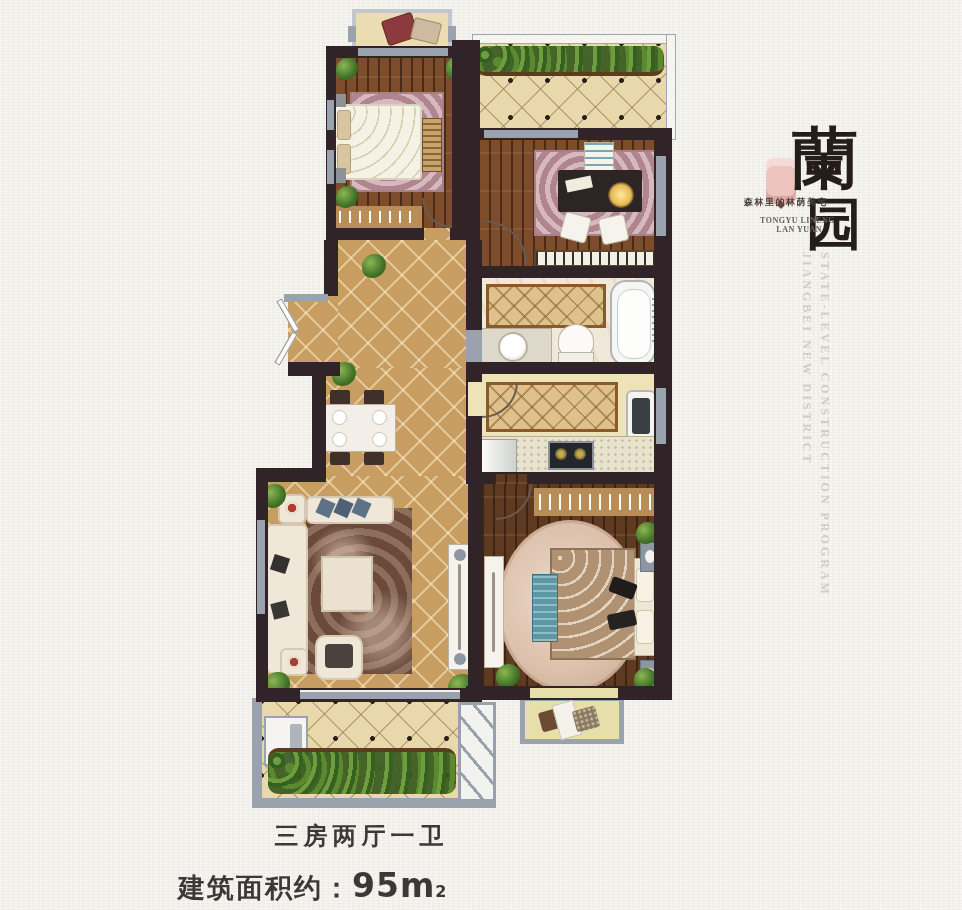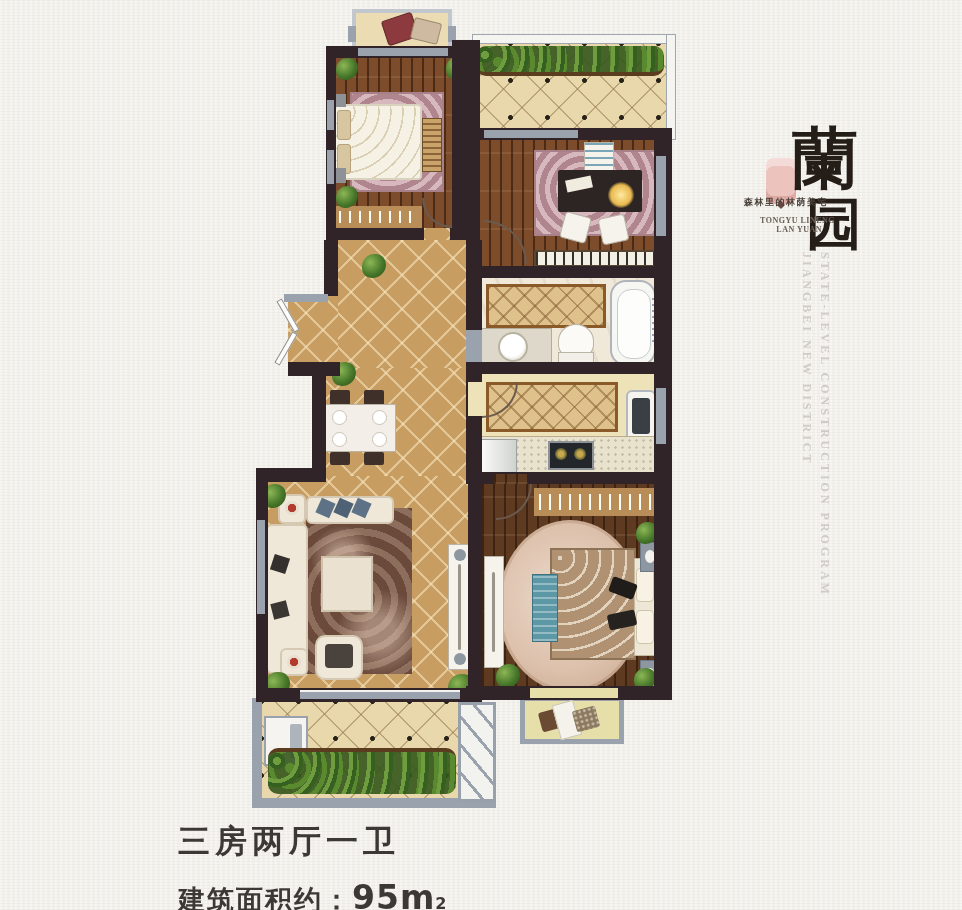--- a/index.html
+++ b/index.html
@@ -57,21 +57,21 @@
   .white{background:#f6f3ec;border:1px solid #b9b4a6;box-sizing:border-box;}
   .arc{border:0 solid #6b5a4e;box-sizing:border-box;background:transparent;}
   .washer{background:#f5f4f0;border:2px solid #9aa2ae;box-sizing:border-box;}
   .washer:after{content:"";position:absolute;right:4px;top:6px;bottom:6px;width:12px;background:#aeb4bc;border-radius:2px;}
   .rack{background:#f2f2ef;border:3px solid #98a0ab;box-sizing:border-box;
       background-image:repeating-linear-gradient(50deg, transparent 0 15px, #9aa2ae 15px 18px);}
   .lamp{border-radius:50%;background:radial-gradient(circle, #ffe9a0, #e8b94f 55%, rgba(230,180,70,0) 75%);}
   .basin{border-radius:50%;background:radial-gradient(circle at 45% 40%, #ffffff 55%, #d8d2c2 90%);border:2px solid #b8b2a0;box-sizing:border-box;}
   
   .caption{position:absolute;left:178px;top:820px;color:#3c3835;}
-  .cap1{font-size:32px;letter-spacing:5px;font-weight:600;}
+  .cap1{font-size:24px;letter-spacing:5px;font-weight:600;text-align:right;}
   .cap2{margin-top:14px;font-size:27px;letter-spacing:2px;font-weight:600;display:flex;align-items:baseline;}
   .cap2 .num{font-family:"DejaVu Sans",sans-serif;font-size:33px;font-weight:700;letter-spacing:1px;}
   .cap2 sup{font-family:"DejaVu Sans",sans-serif;font-size:16px;vertical-align:super;}
   .vtext{position:absolute;writing-mode:vertical-rl;font-size:12px;letter-spacing:3px;color:#cfccc7;font-weight:600;}
   .logo{position:absolute;left:738px;top:128px;width:150px;height:150px;color:#241d18;}
   .seal{position:absolute;left:28px;top:30px;width:30px;height:46px;background:#edc3bd;border-radius:8px;
       box-shadow:inset 0 -8px 0 rgba(190,120,115,.35), inset 0 8px 0 rgba(255,255,255,.4);}
   .seal:after{content:"";position:absolute;left:11px;bottom:-5px;width:8px;height:8px;background:#6b4a45;
       clip-path:polygon(50% 0,100% 50%,50% 100%,0 50%);}
   .ch-top{position:absolute;left:54px;top:-2px;font-size:66px;font-weight:700;line-height:1;}

